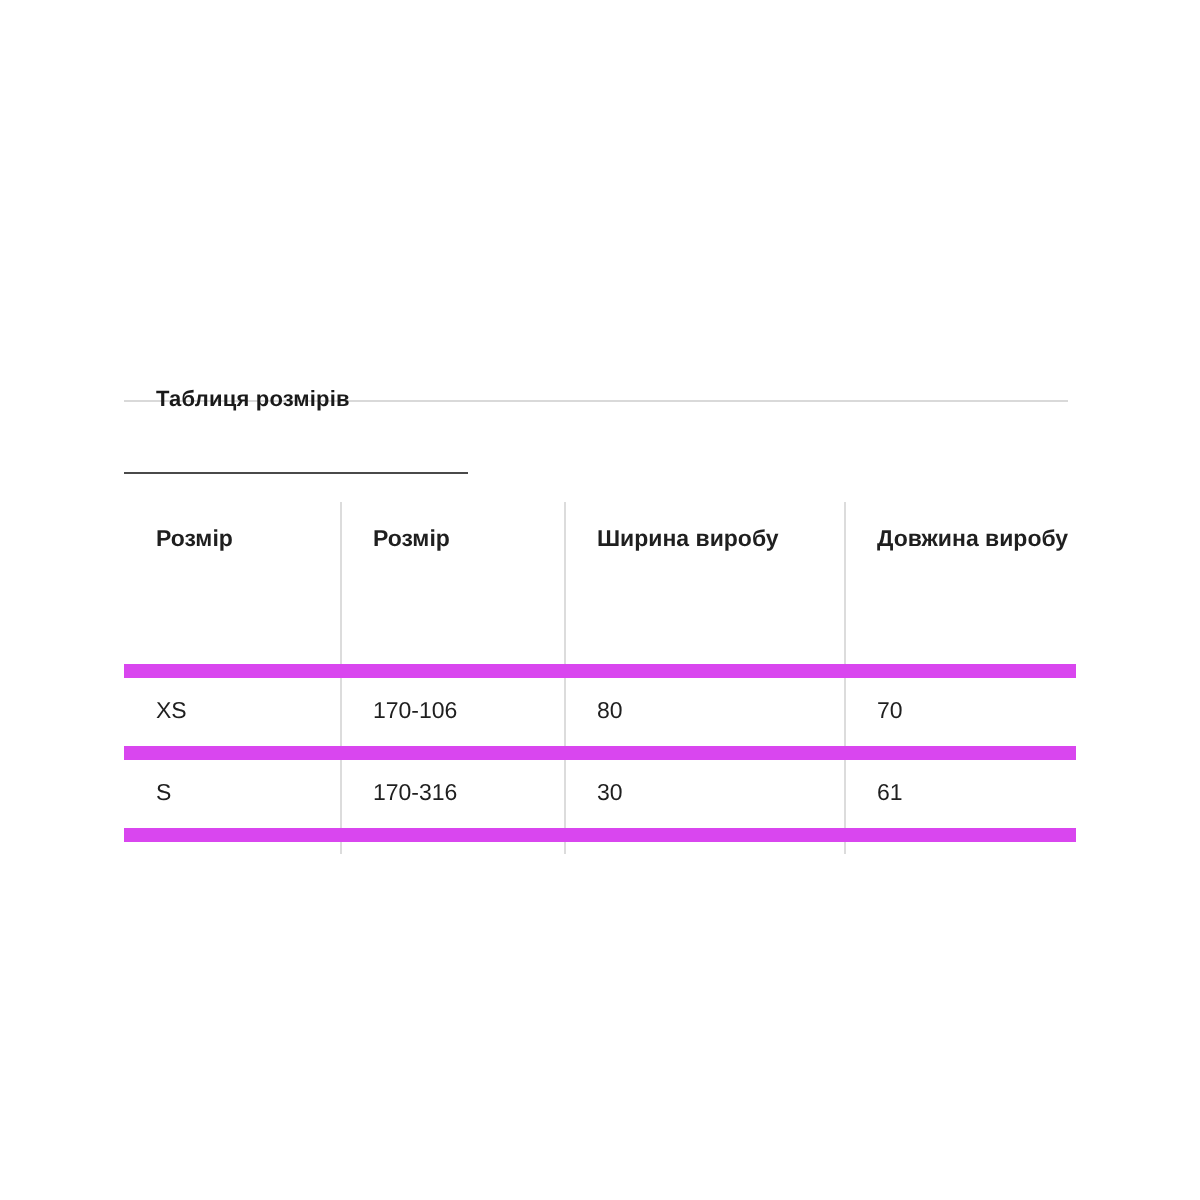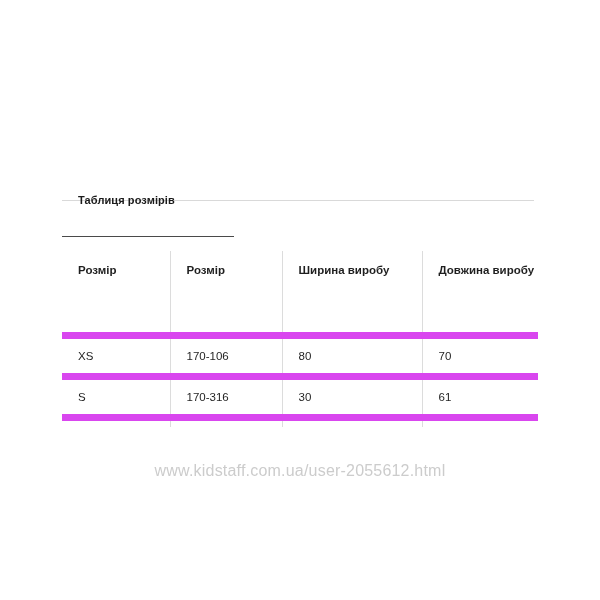--- a/index.html
+++ b/index.html
@@ -143,15 +143,14 @@
       </tr>
       <tr class="partial">
         <td></td>
         <td></td>
         <td></td>
         <td></td>
       </tr>
     </tbody>
   </table>
 
-  <div class="watermark">www.kidstaff.com.ua/user-2055612.html</div>
 
 </div>
 
 </body></html>

